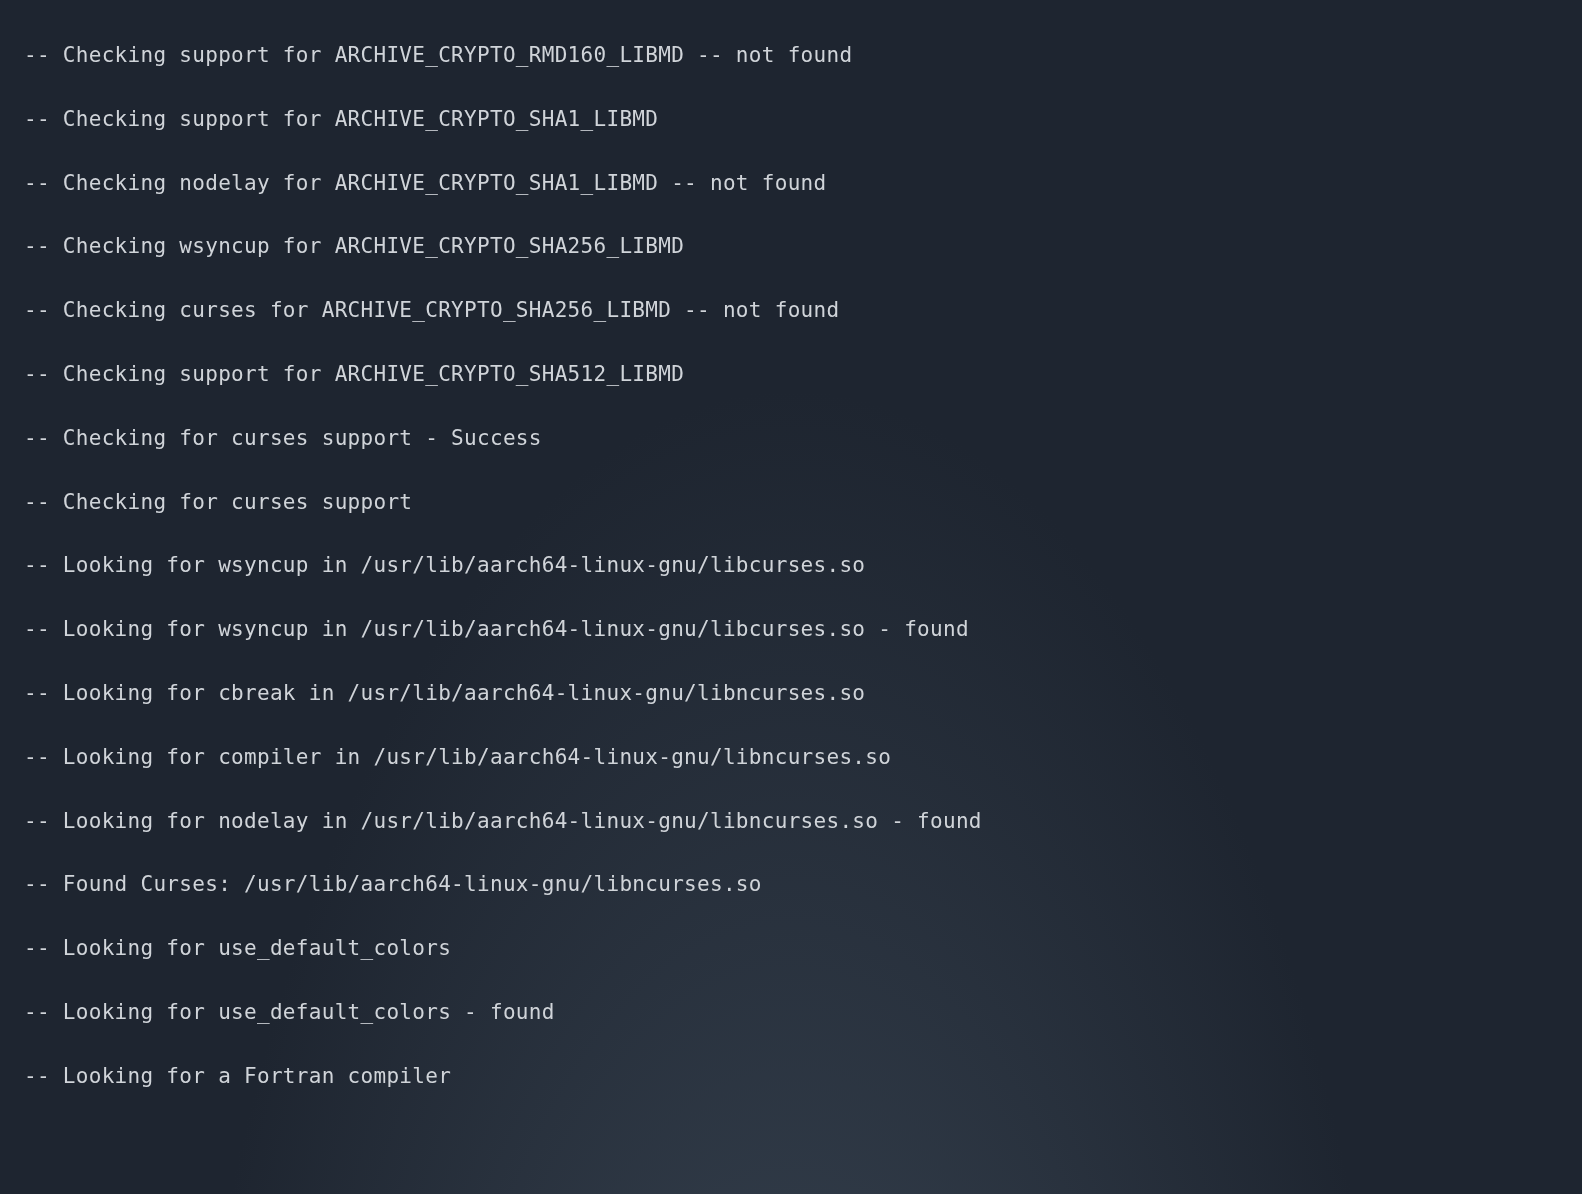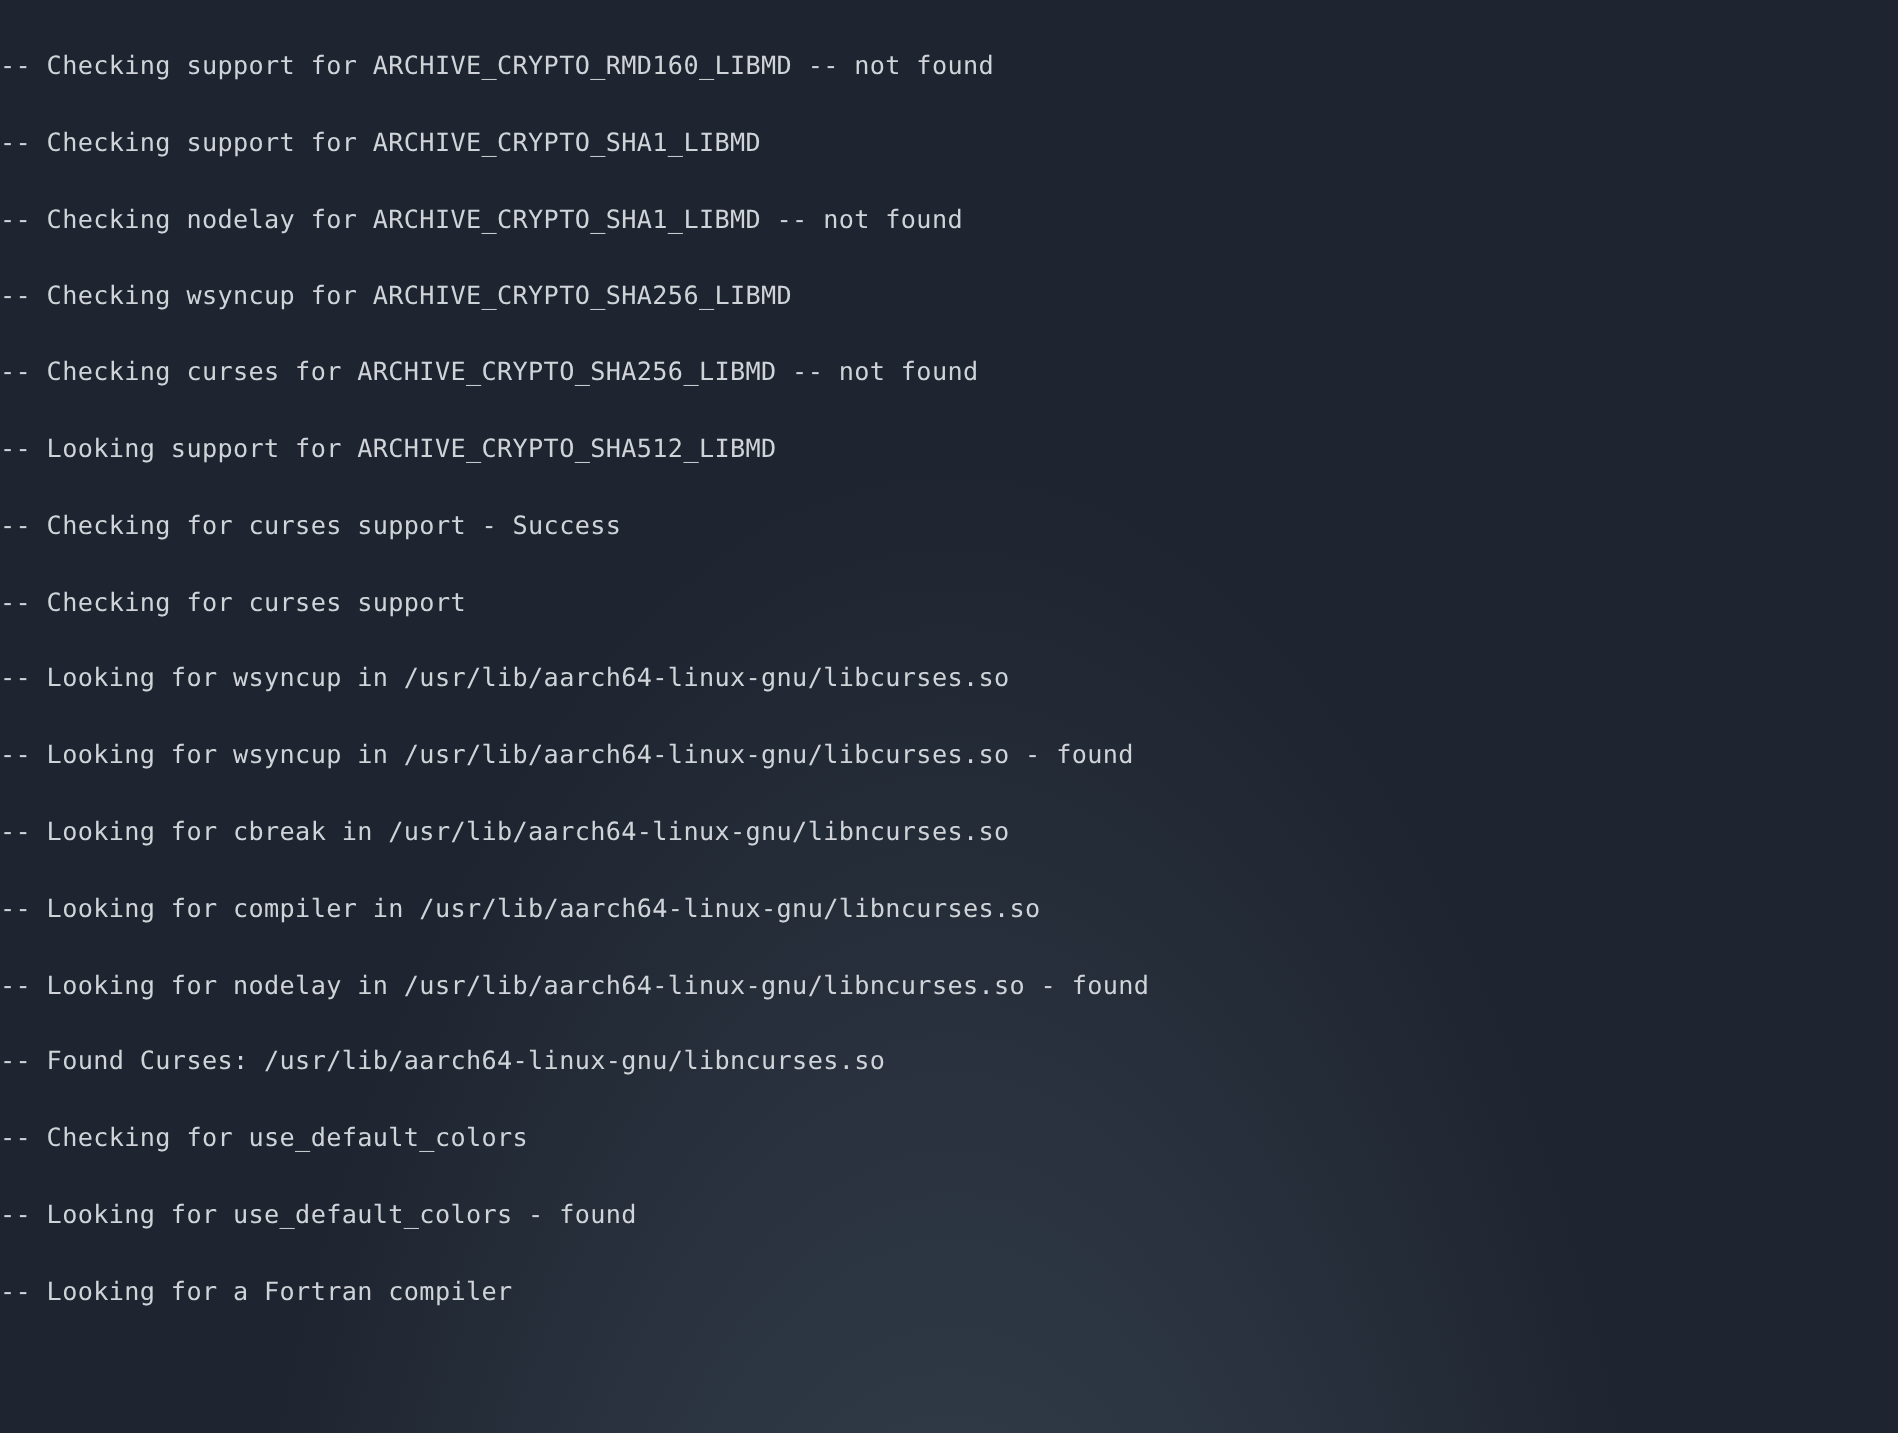--- a/index.html
+++ b/index.html
@@ -18,41 +18,42 @@
       padding: 0;
       min-height: 100vh;
       overflow-x: auto;
     }
     .terminal {
       white-space: pre;
       padding: 8px 0 20px 0;
     }
     .line {
       display: block;
+      margin-left: 24px;
     }
   </style>
 </head>
 <body>
 
 <div class="terminal">
 <span class="line">-- Checking support for ARCHIVE_CRYPTO_RMD160_LIBMD -- not found</span>
 <span class="line">-- Checking support for ARCHIVE_CRYPTO_SHA1_LIBMD</span>
 <span class="line">-- Checking nodelay for ARCHIVE_CRYPTO_SHA1_LIBMD -- not found</span>
 <span class="line">-- Checking wsyncup for ARCHIVE_CRYPTO_SHA256_LIBMD</span>
 <span class="line">-- Checking curses for ARCHIVE_CRYPTO_SHA256_LIBMD -- not found</span>
-<span class="line">-- Looking support for ARCHIVE_CRYPTO_SHA512_LIBMD</span>
+<span class="line">-- Checking support for ARCHIVE_CRYPTO_SHA512_LIBMD</span>
 <span class="line">-- Checking for curses support - Success</span>
 <span class="line">-- Checking for curses support</span>
 <span class="line">-- Looking for wsyncup in /usr/lib/aarch64-linux-gnu/libcurses.so</span>
 <span class="line">-- Looking for wsyncup in /usr/lib/aarch64-linux-gnu/libcurses.so - found</span>
 <span class="line">-- Looking for cbreak in /usr/lib/aarch64-linux-gnu/libncurses.so</span>
 <span class="line">-- Looking for compiler in /usr/lib/aarch64-linux-gnu/libncurses.so</span>
 <span class="line">-- Looking for nodelay in /usr/lib/aarch64-linux-gnu/libncurses.so - found</span>
 <span class="line">-- Found Curses: /usr/lib/aarch64-linux-gnu/libncurses.so</span>
-<span class="line">-- Checking for use_default_colors</span>
+<span class="line">-- Looking for use_default_colors</span>
 <span class="line">-- Looking for use_default_colors - found</span>
 <span class="line">-- Looking for a Fortran compiler</span>
 
 
 
 
 
 
 
 

